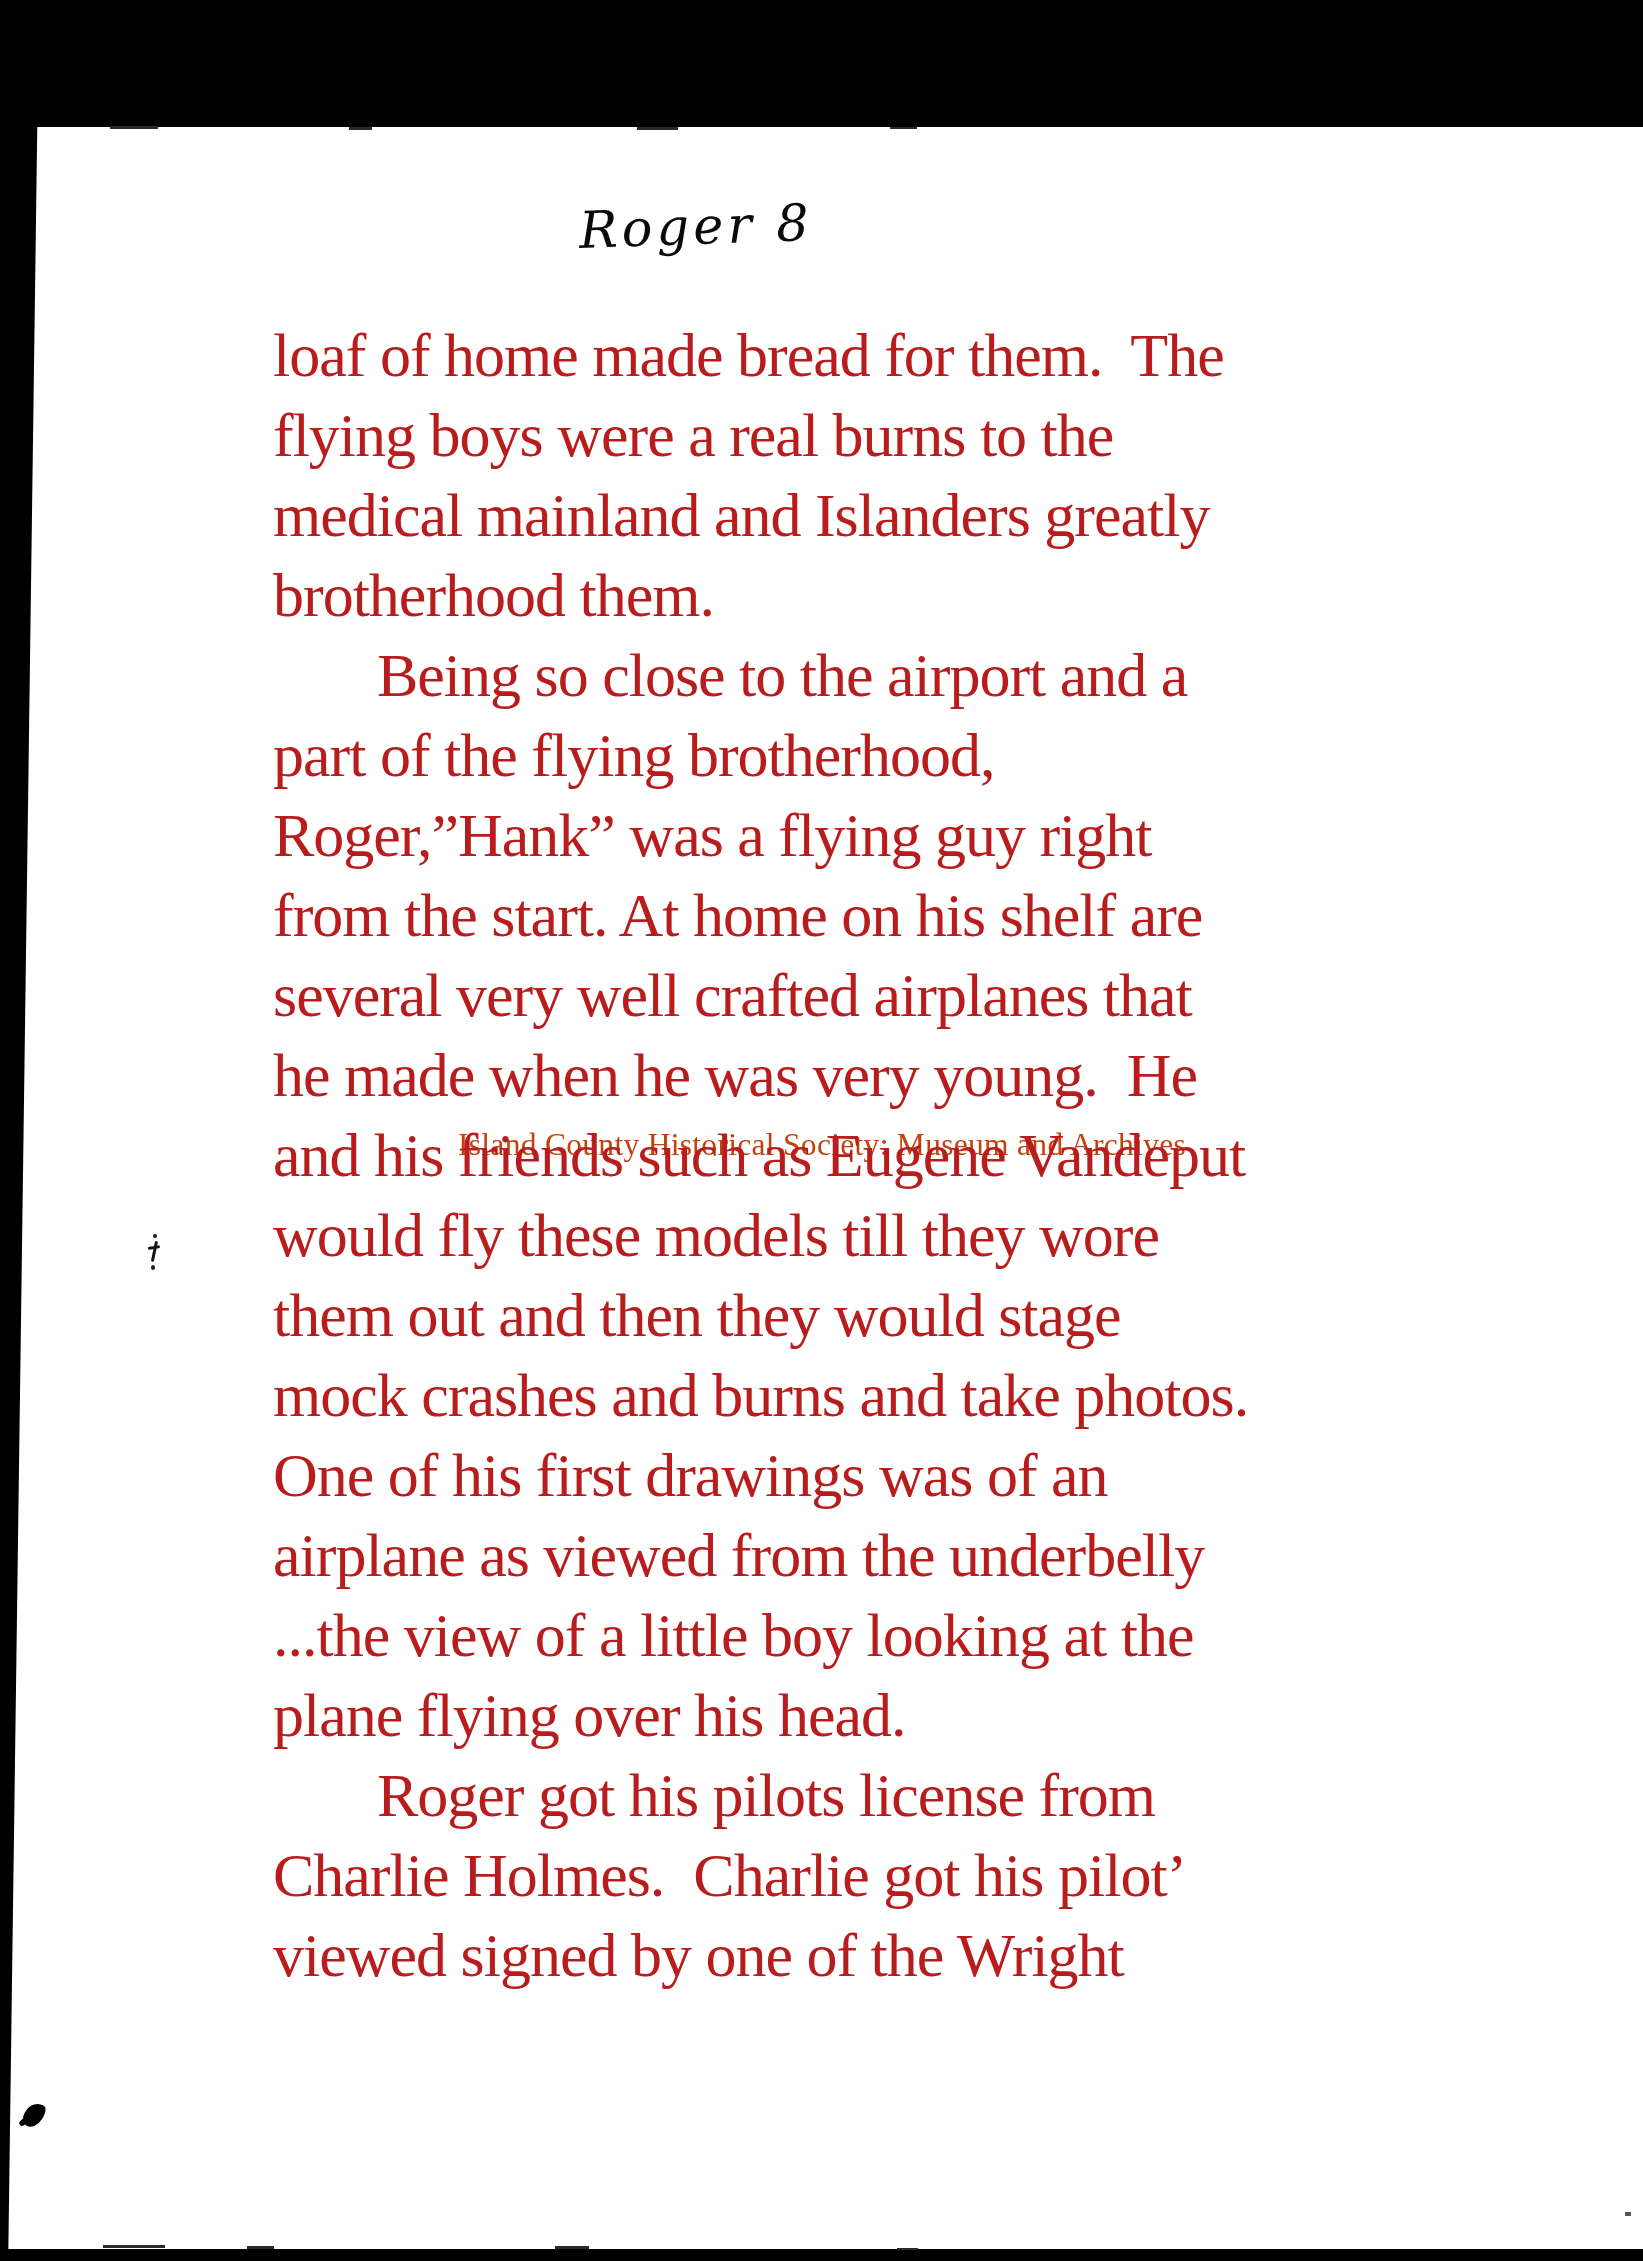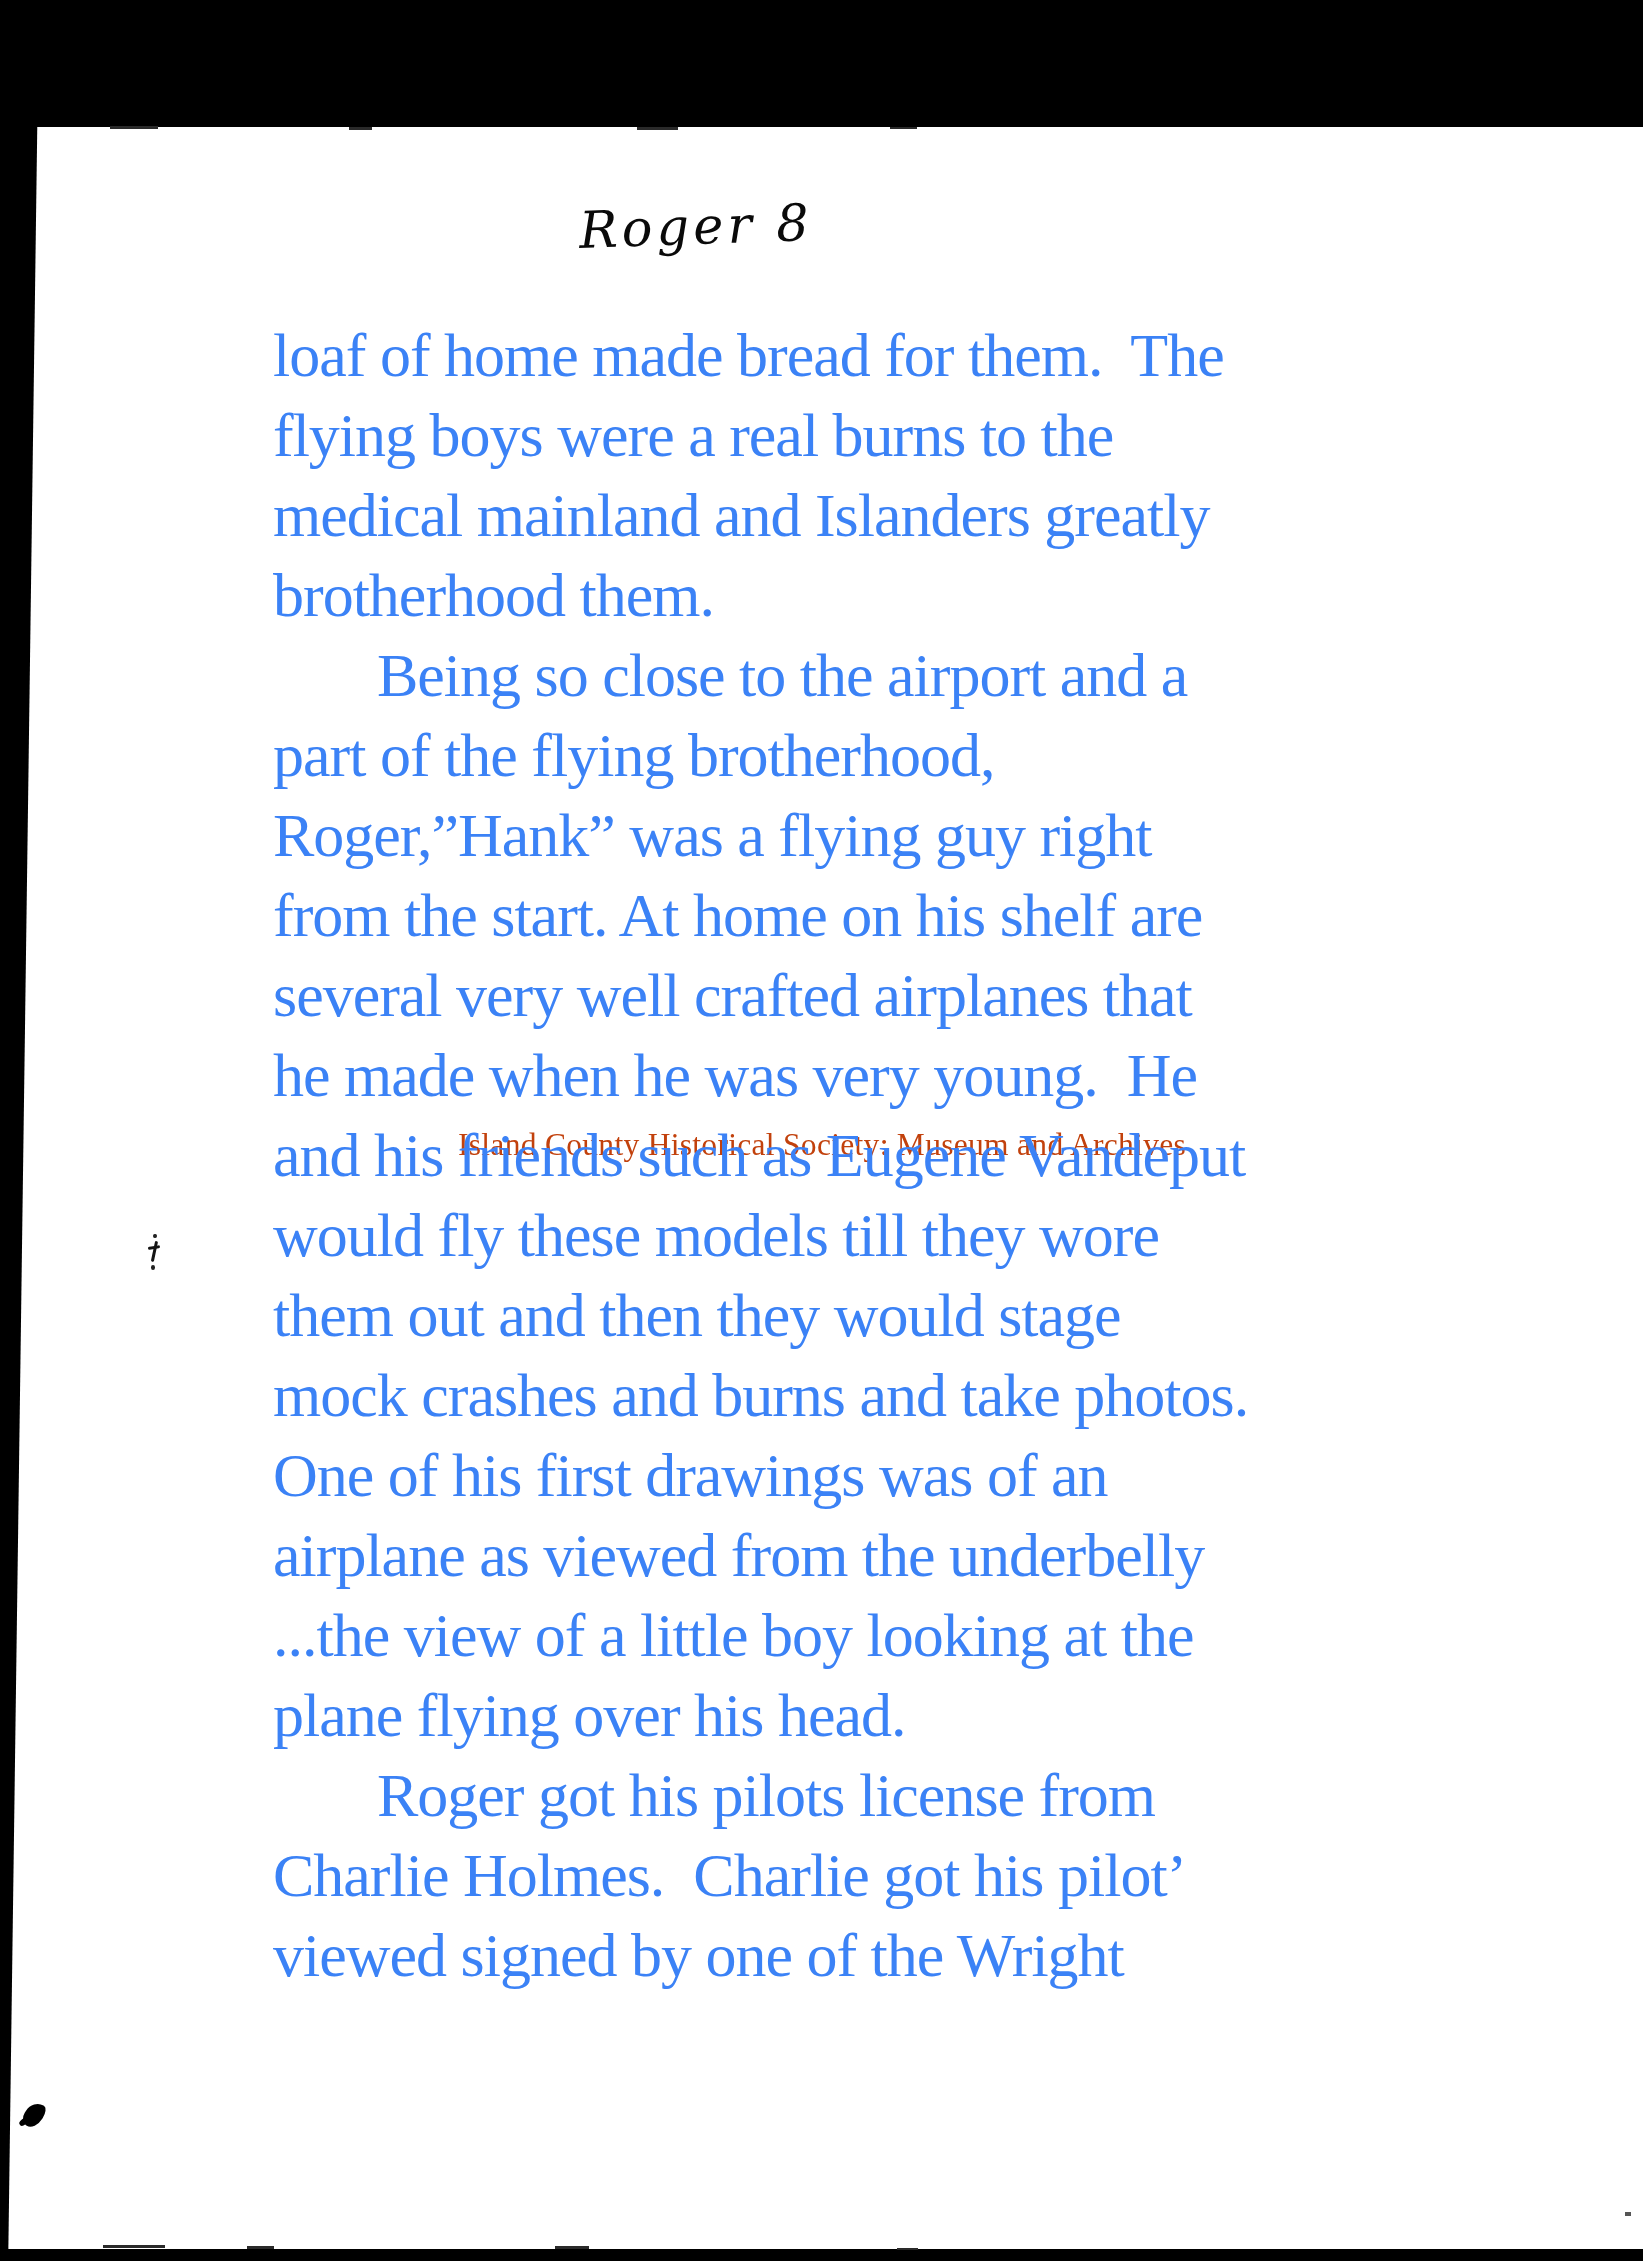--- a/index.html
+++ b/index.html
@@ -64,21 +64,21 @@
   .textblock {
     position: absolute;
     left: 273px; top: 315px;
     width: 1164px;
     z-index: 2;
   }
   .line {
     font-size: 62px;
     line-height: 80px;
     letter-spacing: -1px;
-    color: #3b82f6;
+    color: #b91c1c;
     white-space: pre;
   }
   .line.indent { text-indent: 104px; }
 
   
   .pen-mark-small { position: absolute; left: 147px; top: 1238px; width: 20.5px; height: 41px; z-index: 4; }
   .pen-mark-small .stroke {
     position: absolute; left: 5.5px; top: 2.7px;
     width: 3.4px; height: 20.5px; background: #141414;
     transform: rotate(12deg); border-radius: 1.4px;

